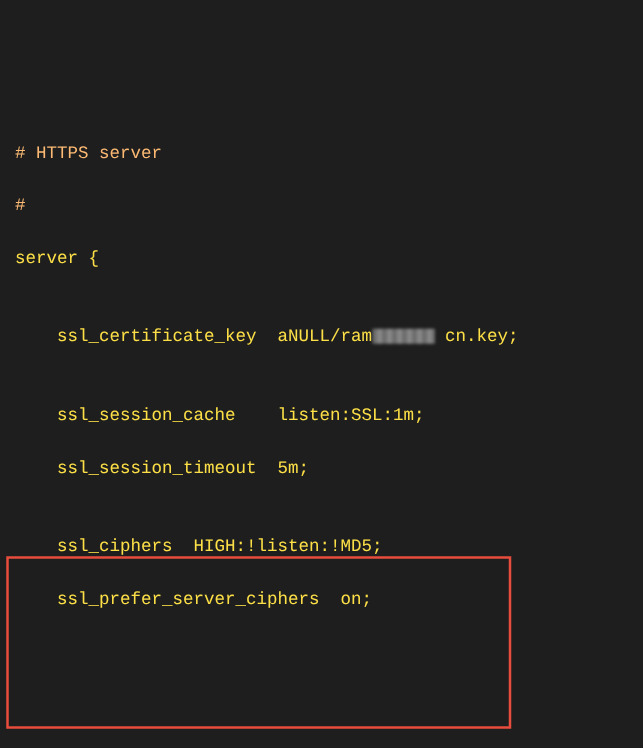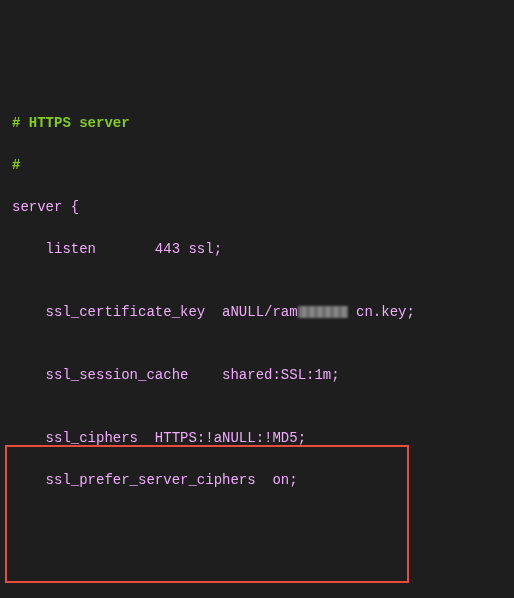--- a/index.html
+++ b/index.html
@@ -9,22 +9,22 @@
       font-size: 14px;
       line-height: 1.5;
       color: #d4d4d4;
       padding: 8px 12px;
       width: 514px;
       height: 598px;
       position: relative;
       white-space: pre;
     }
     .line { display: block; }
-    .comment { color: #84cc16; font-weight: bold; }
-    .keyword { color: #f0abfc; }
+    .comment { color: #fdba74; }
+    .keyword { color: #fde047; }
     .red-box {
       position: absolute;
       border: 2px solid #e74c3c;
       left: 5px;
       width: 404px;
       top: 445px;
       height: 138px;
       pointer-events: none;
     }
     .redact {
@@ -40,27 +40,27 @@
   </style>
 </head>
 <body>
 
 
 
 <div>
 <span class="line comment"># HTTPS server</span>
 <span class="line comment">#</span>
 <span class="line keyword">server {</span>
-<span class="line keyword">    listen       443 ssl;</span>
 <span class="line"></span>
 <span class="line keyword"><span>    ssl_certificate_key  aNULL/ram</span><span class="redact"></span><span> cn.key;</span></span>
 <span class="line"></span>
-<span class="line keyword">    ssl_session_cache    shared:SSL:1m;</span>
+<span class="line keyword">    ssl_session_cache    listen:SSL:1m;</span>
+<span class="line keyword">    ssl_session_timeout  5m;</span>
 <span class="line"></span>
-<span class="line keyword">    ssl_ciphers  HTTPS:!aNULL:!MD5;</span>
+<span class="line keyword">    ssl_ciphers  HIGH:!listen:!MD5;</span>
 <span class="line keyword">    ssl_prefer_server_ciphers  on;</span>
 <span class="line"></span>
 <span class="line"></span>
 
 
 
 
 
 
 

